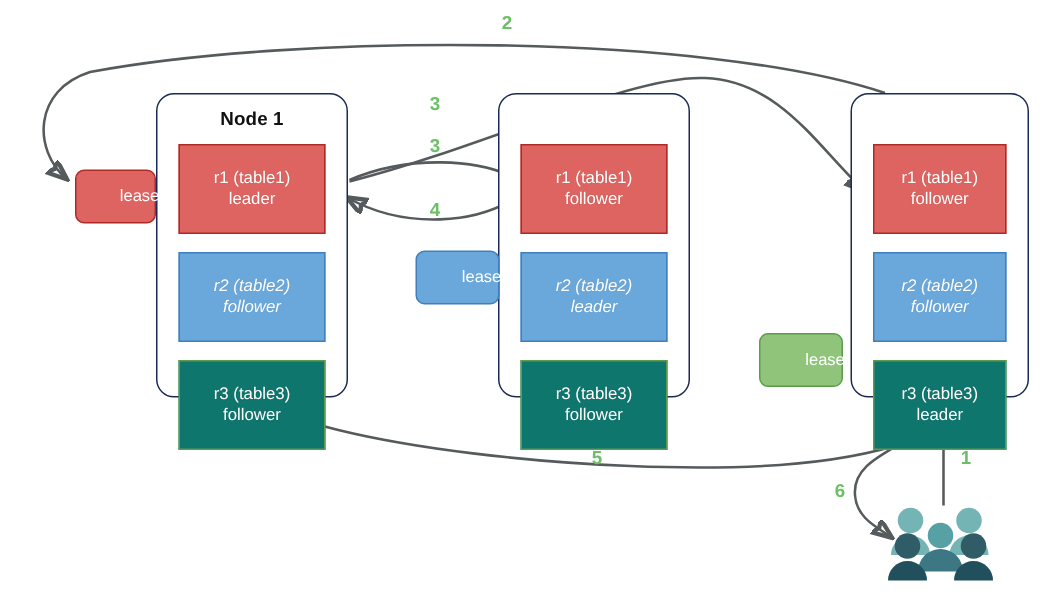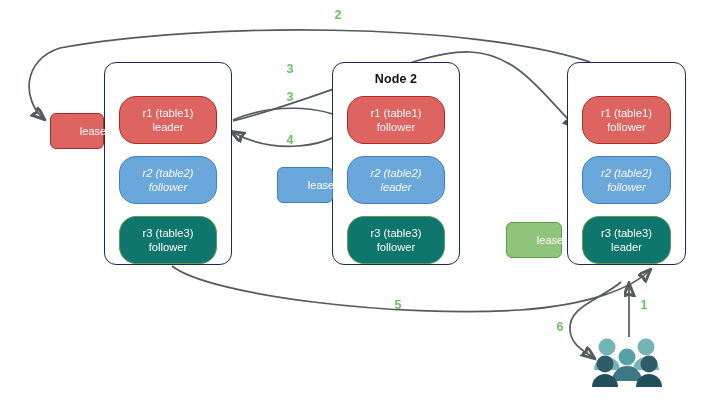--- a/index.html
+++ b/index.html
@@ -19,22 +19,22 @@
   .node-title{
     position:absolute;left:0;right:0;top:9px;
     text-align:center;
     font-size:12.5px;font-weight:bold;color:#111111;
     letter-spacing:.1px;
   }
   .replicas{
     position:absolute;left:14px;right:14px;top:33px;
   }
   .replica{
-    height:48px;
-    border-radius:17px;
+    height:60px;
+    border-radius:0;
     box-sizing:border-box;
     display:flex;flex-direction:column;
     align-items:center;justify-content:center;
     color:#ffffff;
     font-size:11.2px;
     line-height:14px;
     margin-bottom:12px;
     text-shadow:0 0 1px rgba(0,0,0,.12);
   }
   .r-red   {background:#dd6461;border:1.3px solid #b02a25;}
@@ -115,38 +115,38 @@
     <circle cx="627" cy="357" r="8.5" fill="#57a0a4"></circle>
     <path d="M612 381 a15 15 0 0 1 30 0 z" fill="#3c7783"></path>
 
     <circle cx="605" cy="364" r="8.5" fill="#2f5c66"></circle>
     <path d="M592 387 a13 13 0 0 1 26 0 z" fill="#21505c"></path>
     <circle cx="649" cy="364" r="8.5" fill="#2f5c66"></circle>
     <path d="M636 387 a13 13 0 0 1 26 0 z" fill="#21505c"></path>
   </svg>
 
   <div class="node" style="left:104px;top:62px;width:128px;height:203px;">
+    <div class="node-title">Node 1</div>
     <div class="replicas">
       <div class="replica r-red">
         <span>r1 (table1)</span>
         <span>leader</span>
       </div>
       <div class="replica r-blue">
         <span>r2 (table2)</span>
         <span>follower</span>
       </div>
       <div class="replica r-green">
         <span>r3 (table3)</span>
         <span>follower</span>
       </div>
     </div>
   </div>
 
   <div class="node" style="left:332px;top:62px;width:128px;height:203px;">
-    <div class="node-title">Node 2</div>
     <div class="replicas">
       <div class="replica r-red">
         <span>r1 (table1)</span>
         <span>follower</span>
       </div>
       <div class="replica r-blue">
         <span>r2 (table2)</span>
         <span>leader</span>
       </div>
       <div class="replica r-green">

